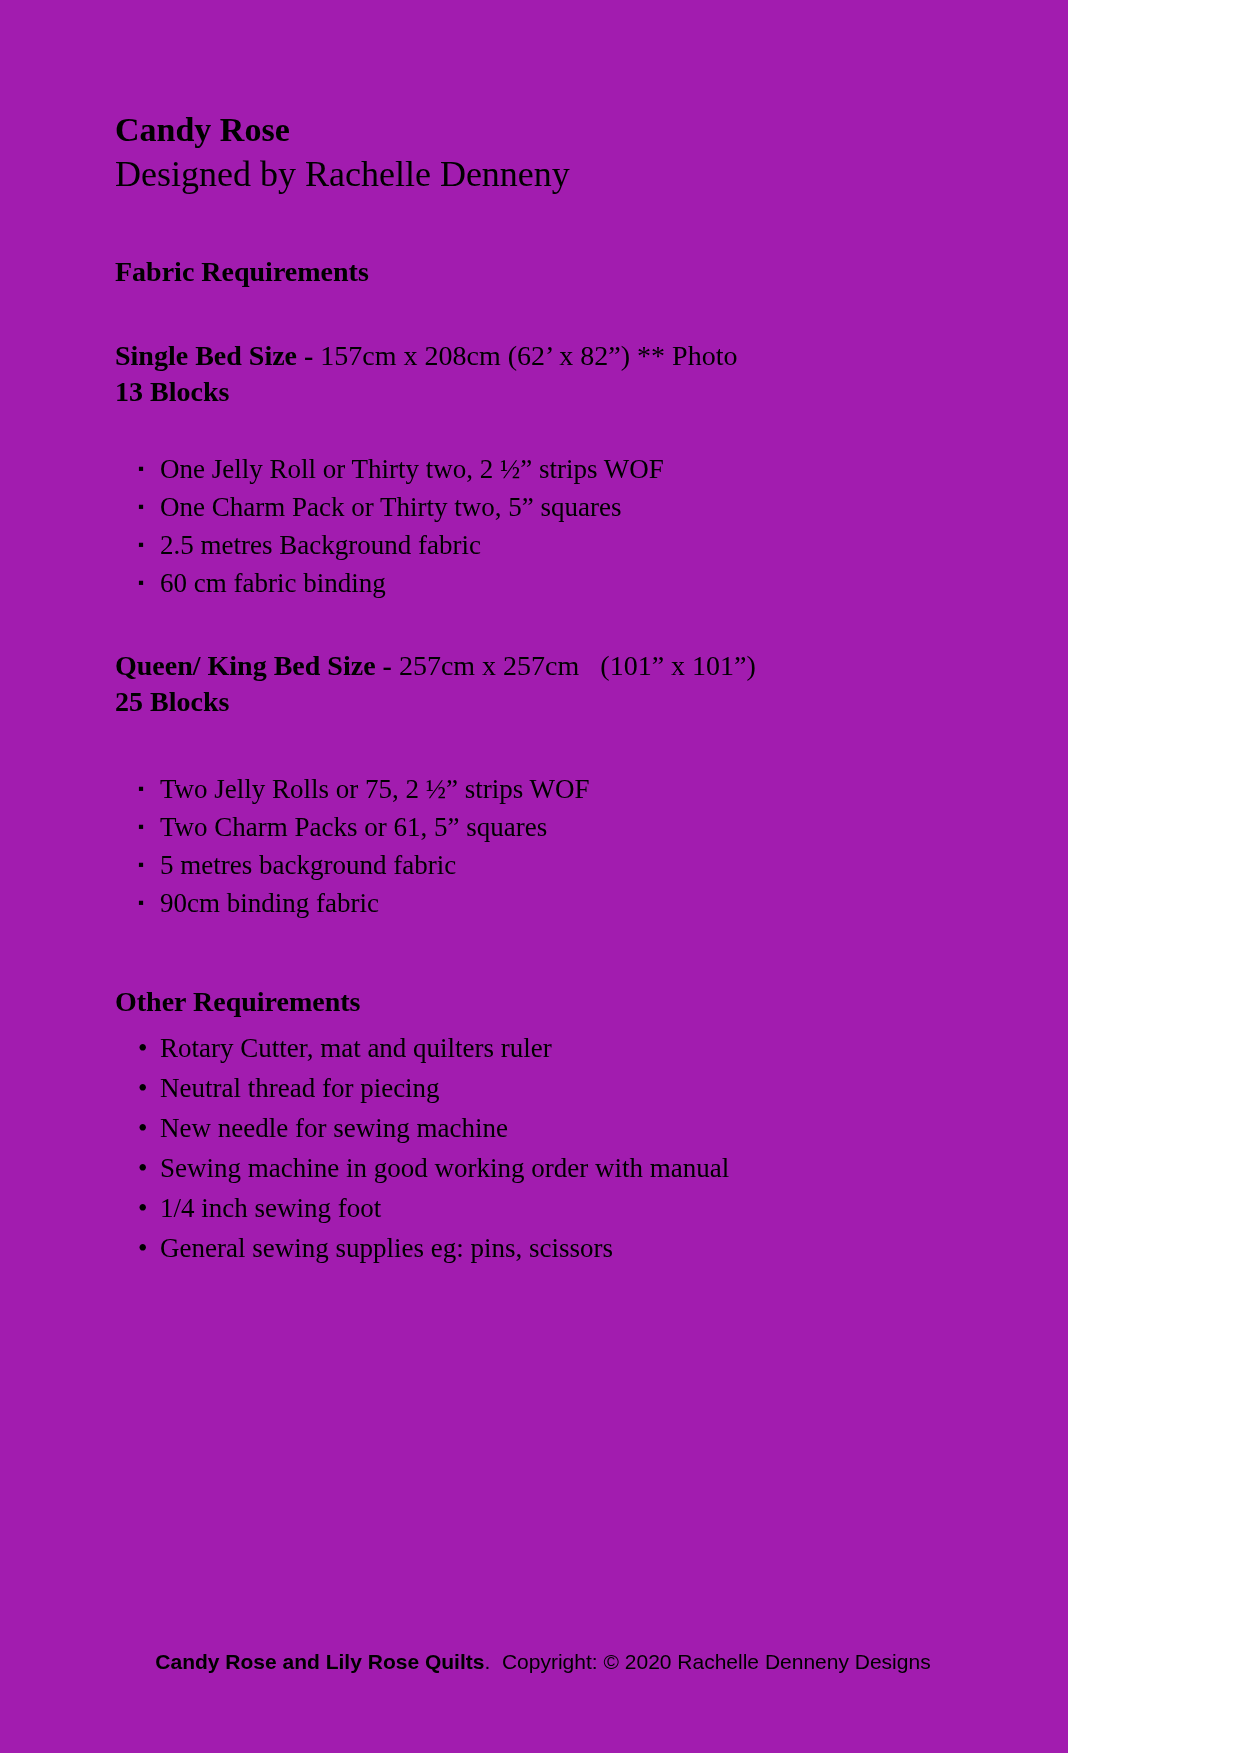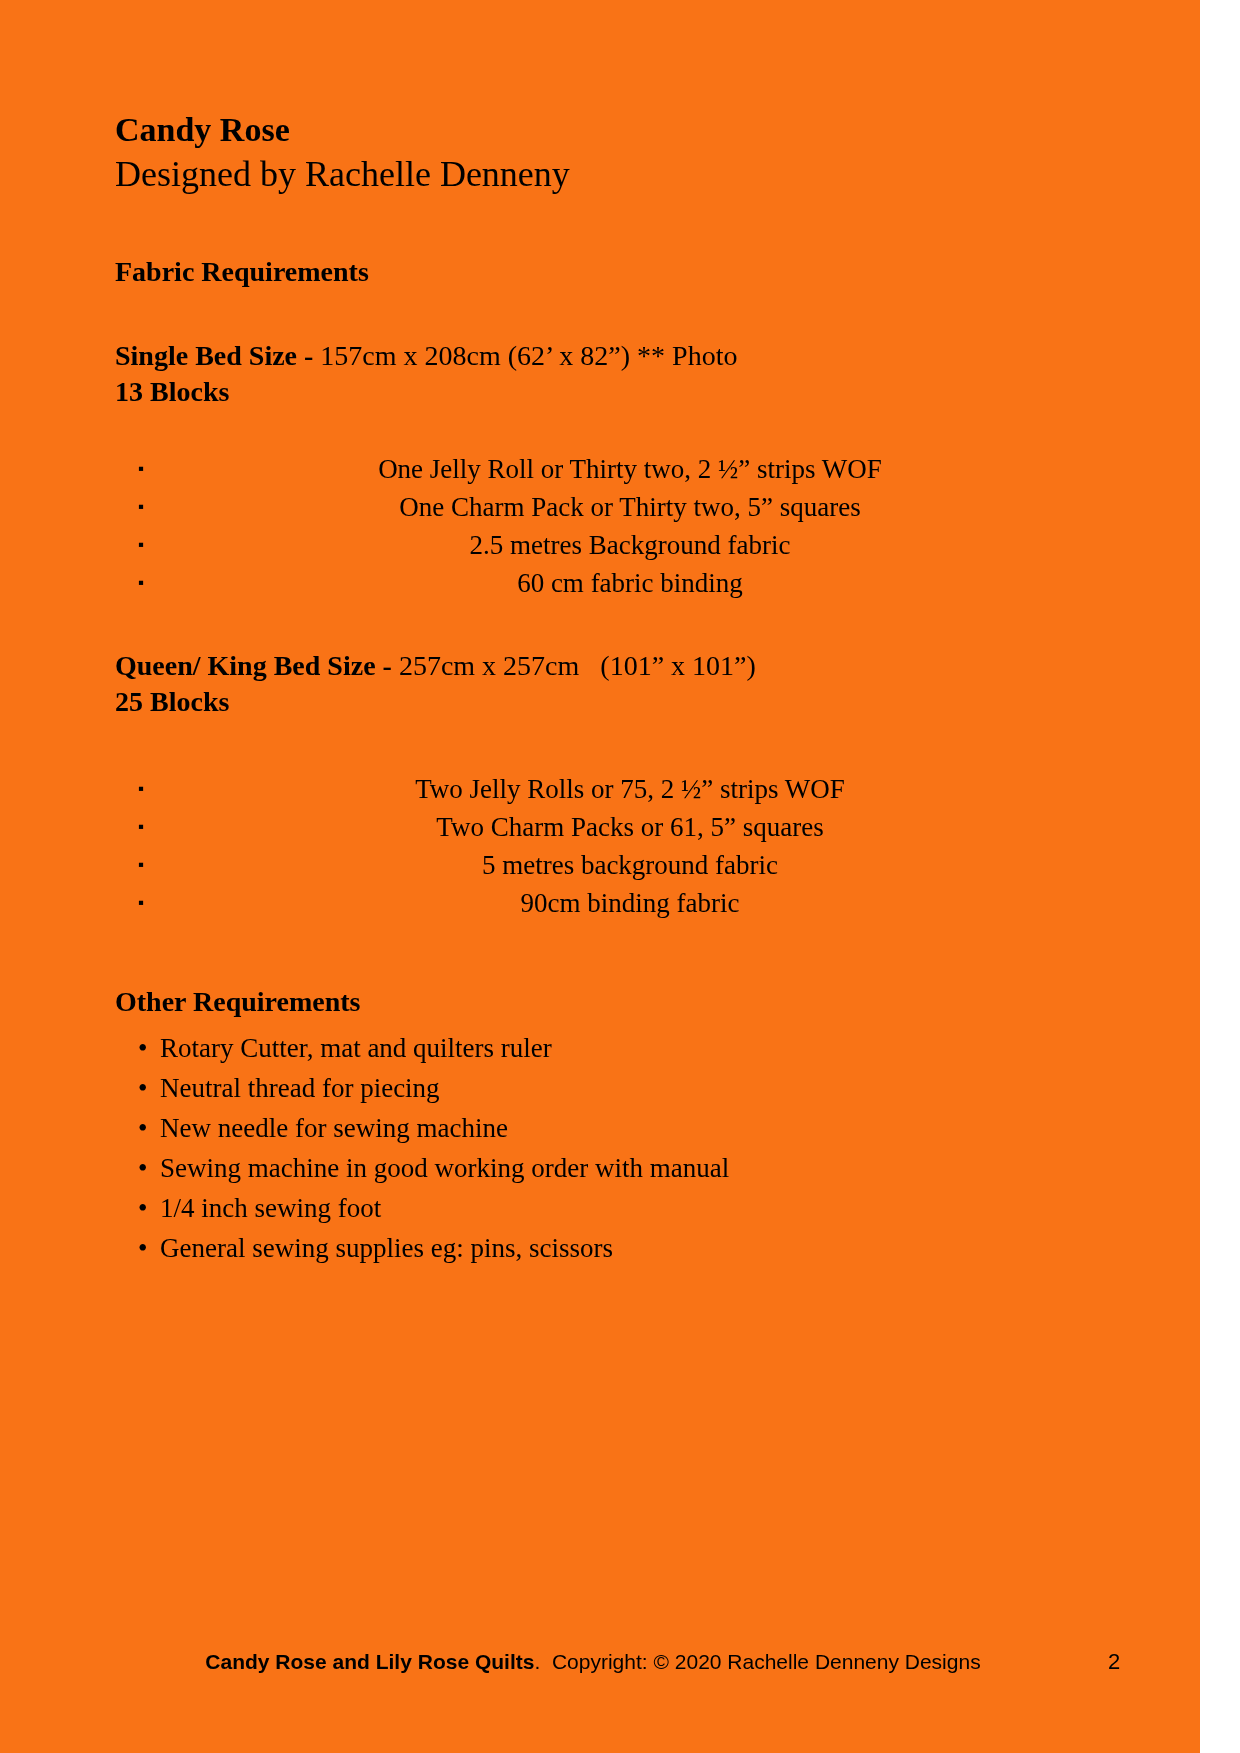--- a/index.html
+++ b/index.html
@@ -2,23 +2,23 @@
 <html><head>
 <meta charset="utf-8">
 <style>
   html, body {
     margin: 0;
     padding: 0;
     background: #ffffff;
   }
   .page {
     position: relative;
-    width: 1200px;
+    width: 1068px;
     height: 1753px;
-    background: #f97316;
+    background: #a21caf;
     color: #000000;
     font-family: "Liberation Serif", "DejaVu Serif", serif;
     overflow: hidden;
   }
   .content {
     padding: 110px 100px 0 115px;
   }
   .pre { white-space: pre-wrap; }
 
   h1.doc-title {
@@ -52,21 +52,20 @@
     list-style: none;
     margin: 40px 0 0 0;
     padding: 0;
   }
   ul.req-list.queen-list { margin-top: 50px; }
   ul.req-list li {
     position: relative;
     padding-left: 45px;
     font-size: 27px;
     line-height: 38px;
-    text-align: center;
   }
   ul.req-list li::before {
     content: "▪";
     position: absolute;
     left: 23px;
     top: 0;
     font-size: 17px;
     line-height: 38px;
   }
 
@@ -87,21 +86,21 @@
     content: "•";
     position: absolute;
     left: 23px;
     top: 0;
     font-size: 27px;
     line-height: 40px;
   }
 
   .footer {
     position: absolute;
-    left: 0;
+    left: 16px;
     top: 1648px;
     width: 100%;
     font-family: "Liberation Sans", sans-serif;
     font-size: 21px;
     line-height: 1.3;
   }
   .footer-text {
     margin: 0;
     width: 100%;
     text-align: center;

